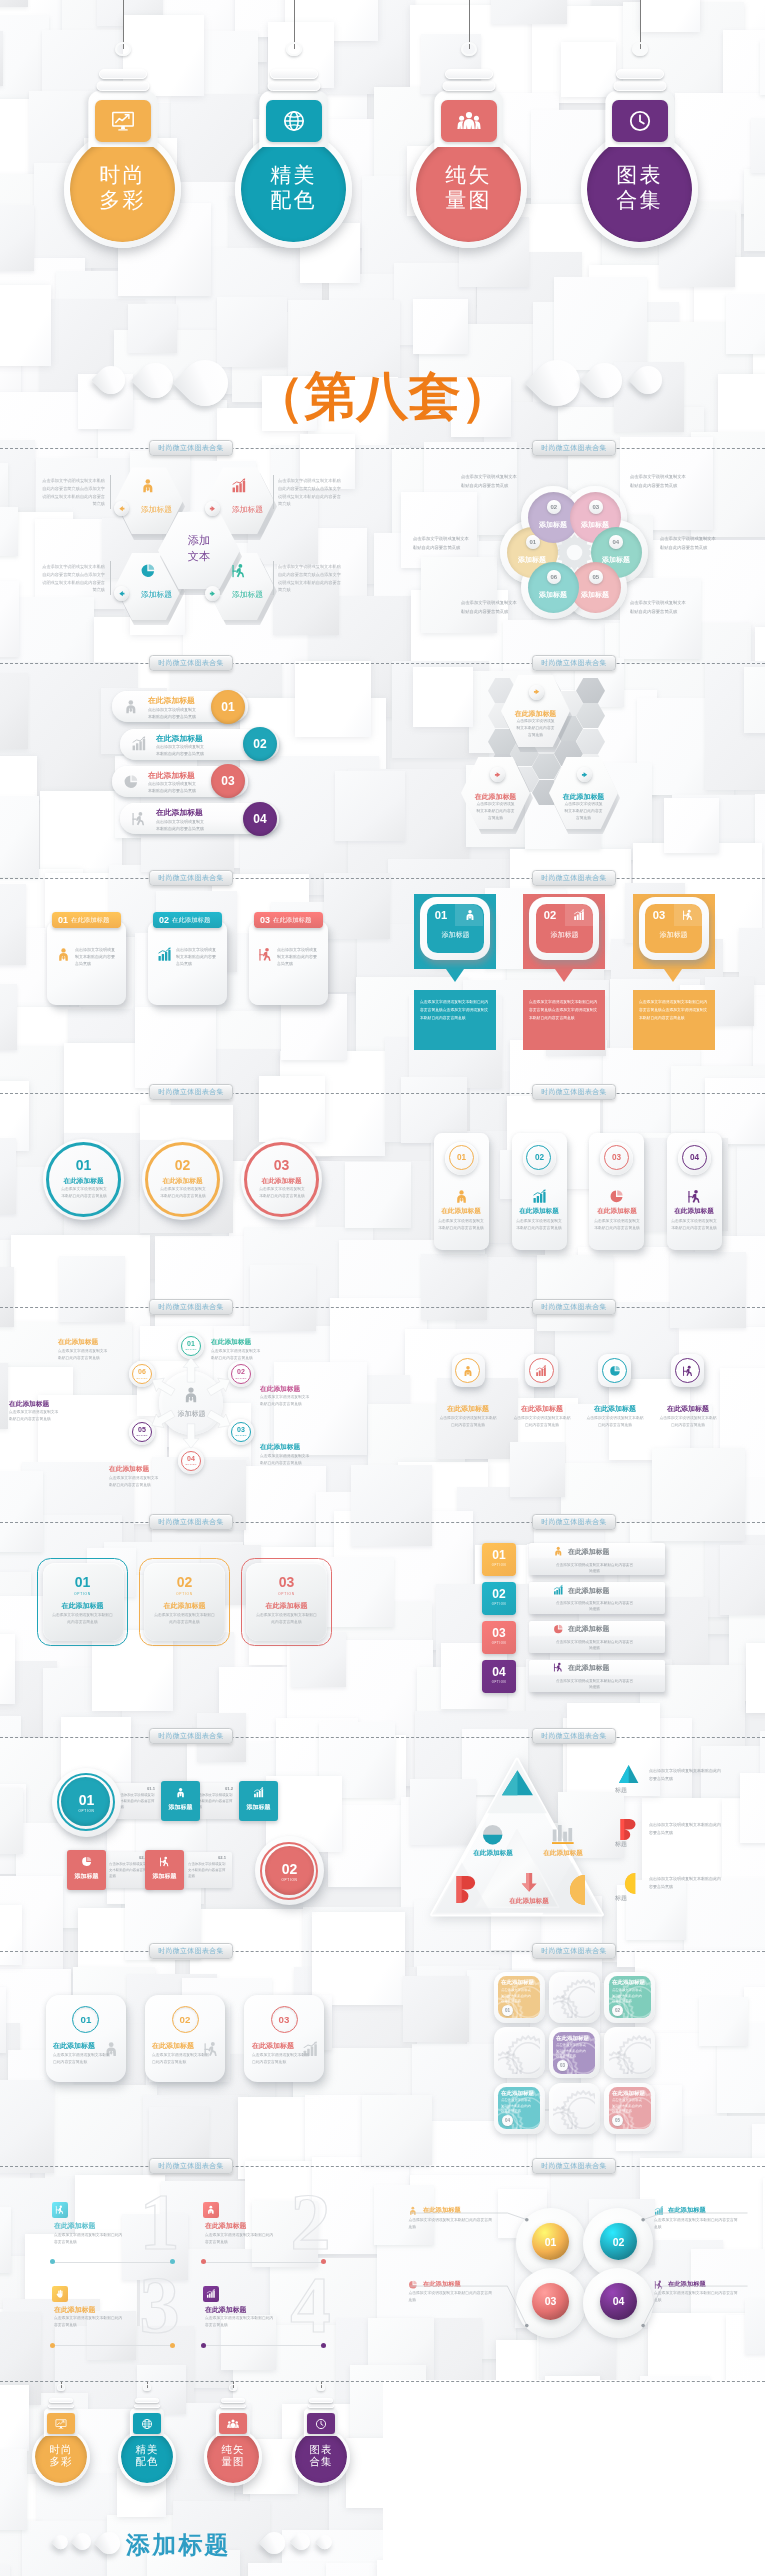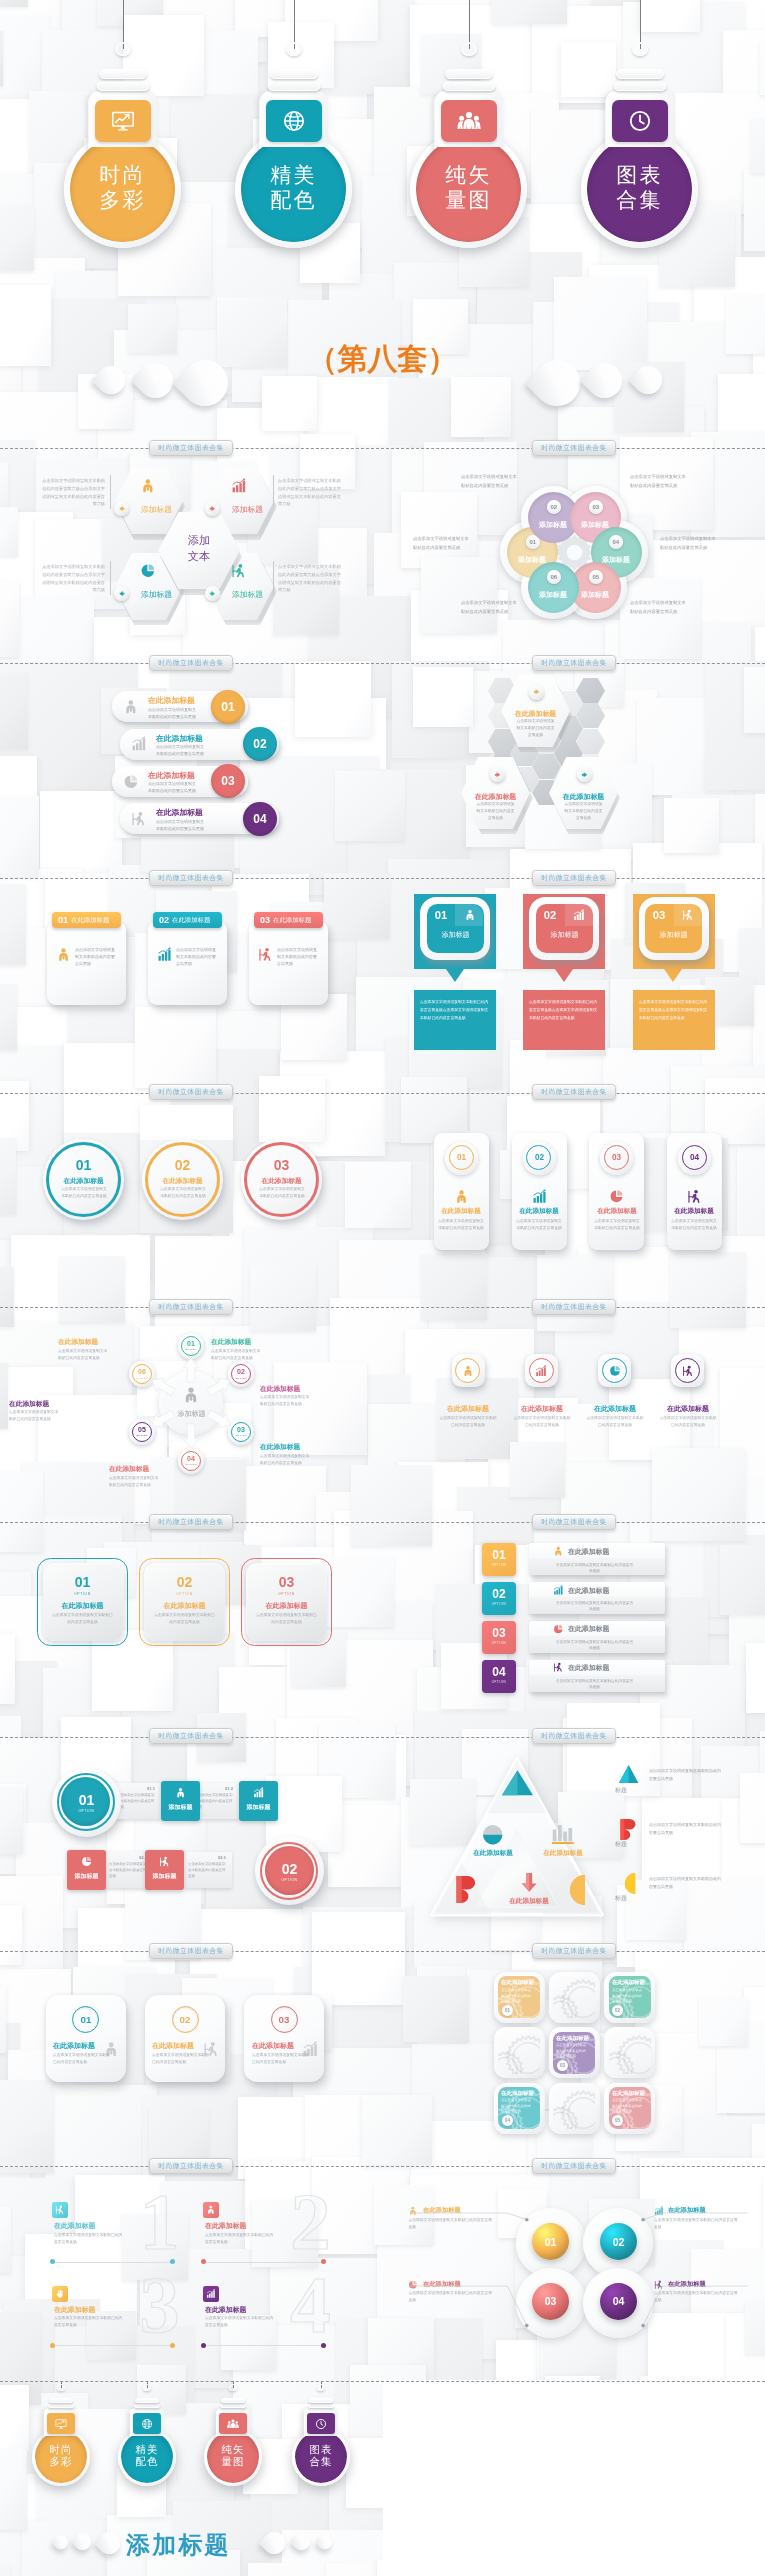--- a/index.html
+++ b/index.html
@@ -619,21 +619,21 @@
           <div>图表</div>
           <div>合集</div>
         </div>
       </div>
       <div class="petal" style="left:97px;top:366px;width:28px;height:28px;"></div>
       <div class="petal" style="left:138px;top:363px;width:35px;height:35px;"></div>
       <div class="petal" style="left:182px;top:360px;width:46px;height:46px;"></div>
       <div class="petal" style="left:534px;top:360px;width:46px;height:46px;"></div>
       <div class="petal" style="left:587px;top:363px;width:35px;height:35px;"></div>
       <div class="petal" style="left:634px;top:366px;width:28px;height:28px;"></div>
-      <div class="covertitle" style="top:339px;font-size:30px;letter-spacing:0px;">（第八套）</div>
+      <div class="covertitle" style="top:362px;font-size:52px;letter-spacing:0px;">（第八套）</div>
     </div>
     <div class="rowwrap" style="top:448px;">
       <div class="slide left">
         <div style="position:absolute;left:117px;top:25px;width:68px;height:67px;background:rgba(150,156,162,.40);filter:blur(3.7px);clip-path:polygon(25% 0%,75% 0%,100% 50%,75% 100%,25% 100%,0% 50%);"></div>
         <div style="position:absolute;left:209px;top:25px;width:68px;height:67px;background:rgba(150,156,162,.40);filter:blur(3.7px);clip-path:polygon(25% 0%,75% 0%,100% 50%,75% 100%,25% 100%,0% 50%);"></div>
         <div style="position:absolute;left:117px;top:110px;width:68px;height:67px;background:rgba(150,156,162,.40);filter:blur(3.7px);clip-path:polygon(25% 0%,75% 0%,100% 50%,75% 100%,25% 100%,0% 50%);"></div>
         <div style="position:absolute;left:209px;top:110px;width:68px;height:67px;background:rgba(150,156,162,.40);filter:blur(3.7px);clip-path:polygon(25% 0%,75% 0%,100% 50%,75% 100%,25% 100%,0% 50%);"></div>
         <div style="position:absolute;left:115px;top:19.4px;width:68px;height:67px;background:linear-gradient(155deg,#ffffff,#f7f8f9 55%,#e7e9ea);clip-path:polygon(25% 0%,75% 0%,100% 50%,75% 100%,25% 100%,0% 50%);"></div>
         <div style="position:absolute;left:206px;top:19.4px;width:68px;height:67px;background:linear-gradient(155deg,#ffffff,#f7f8f9 55%,#e7e9ea);clip-path:polygon(25% 0%,75% 0%,100% 50%,75% 100%,25% 100%,0% 50%);"></div>
         <div style="position:absolute;left:115px;top:105px;width:68px;height:67px;background:linear-gradient(155deg,#ffffff,#f7f8f9 55%,#e7e9ea);clip-path:polygon(25% 0%,75% 0%,100% 50%,75% 100%,25% 100%,0% 50%);"></div>

